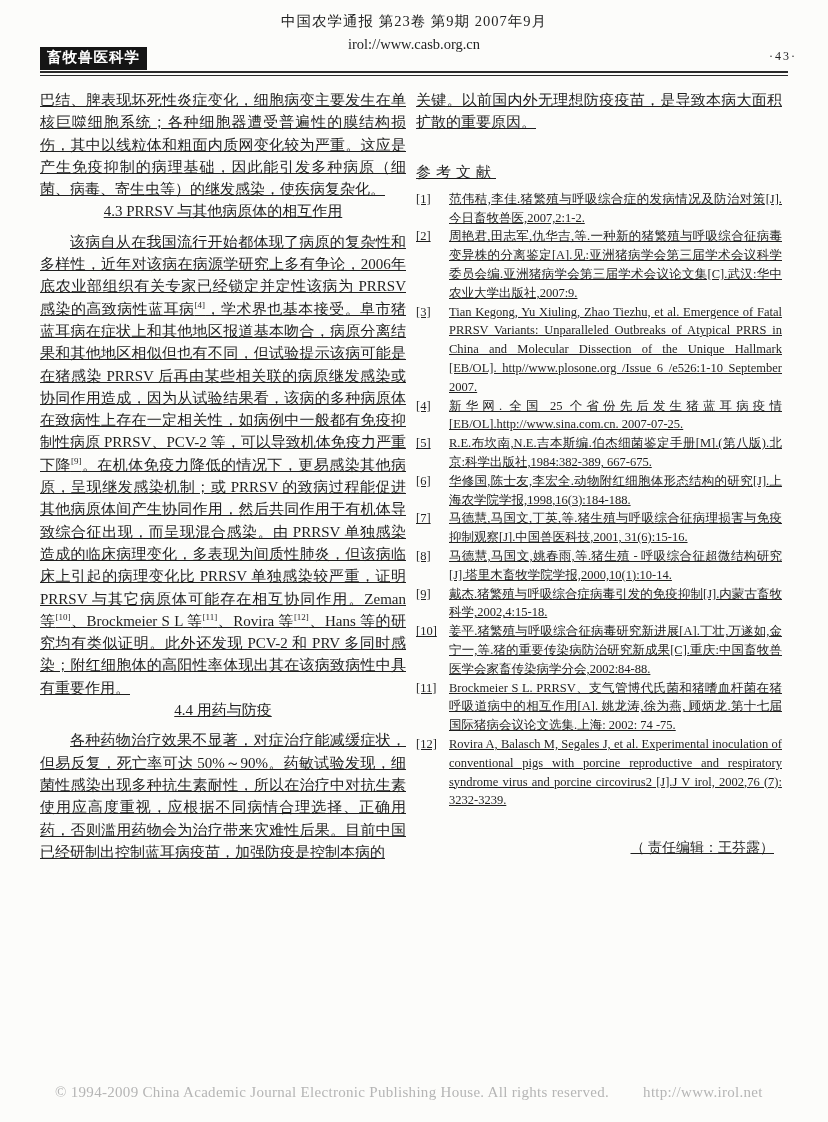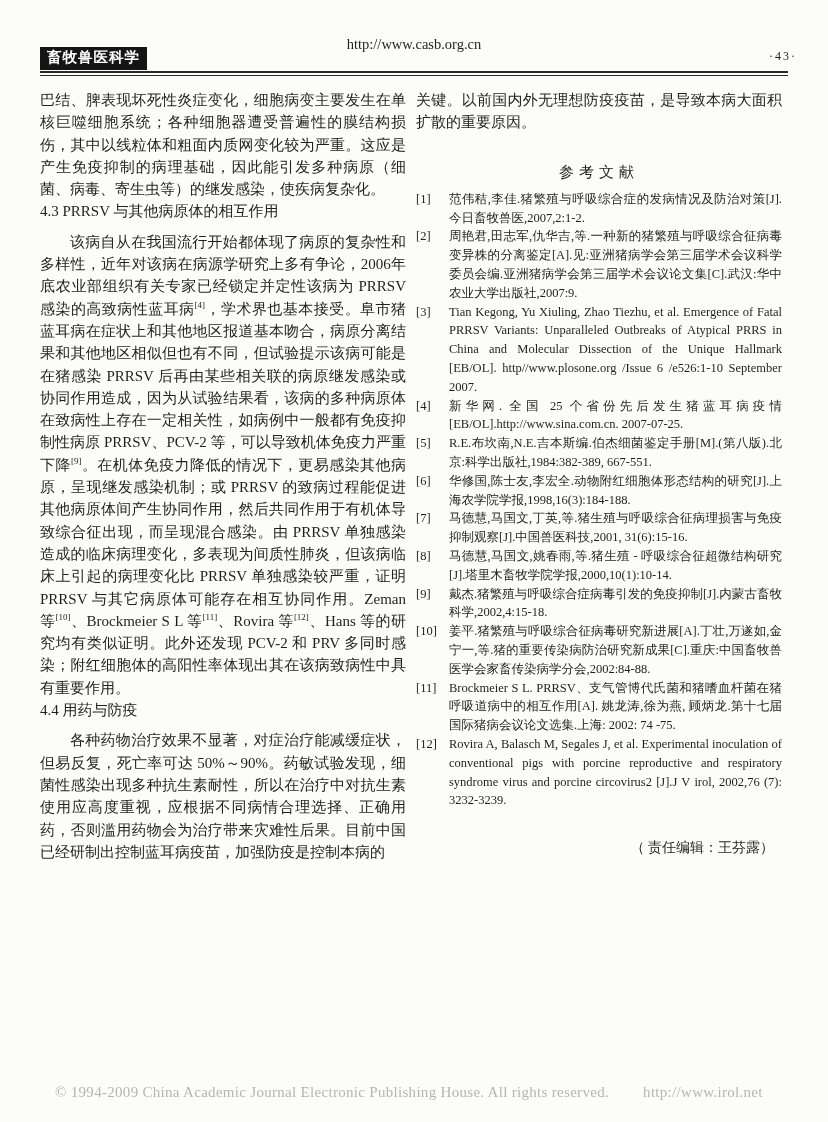--- a/index.html
+++ b/index.html
@@ -45,32 +45,33 @@
     position:absolute;left:40px;right:40px;top:71px;
     height:5px;
     border-top:2px solid var(--rule);
     border-bottom:1px solid var(--rule);
   }
 
   
   .columns{
     display:flex;gap:10px;
     padding:11px 40px 0 40px;
+    text-decoration:underline;
   }
   .col{width:366px;font-size:15px;line-height:22.3px;}
   .para{margin:0;text-align:justify;}
   .para.indent{text-indent:2em;margin-top:8px;}
-  .sub-heading{margin:0;font-size:15px;font-weight:normal;text-align:left;}
+  .sub-heading{margin:0;font-size:15px;font-weight:normal;text-align:center;}
   sup{font-size:9px;line-height:0;vertical-align:super;letter-spacing:0;}
 
   
   .refs-title{
     margin:27px 0 7px 0;
     font-size:15px;font-weight:normal;
-    text-align:center;letter-spacing:5px;
+    text-align:left;letter-spacing:5px;
   }
   .refs-list{margin:0;padding:0;}
   .ref-item{
     display:flex;gap:0;
     font-size:12.5px;line-height:18.8px;
   }
   .ref-num{flex:0 0 33px;}
   .ref-text{flex:1;text-align:justify;}
 
   .editor-note{
@@ -88,21 +89,22 @@
     white-space:nowrap;
   }
   .footer .footer-url{margin-left:30px;}
 </style>
 </head>
 <body>
 
 <div class="page">
 
   <div class="header">
-    <div class="journal-url">http://www.casb.org.cn</div>
+    <div class="journal-line">中国农学通报 第23卷 第9期 2007年9月</div>
+    <div class="journal-url">irol://www.casb.org.cn</div>
     <span class="section-badge">畜牧兽医科学</span>
     <span class="page-number">·43·</span>
     <div class="double-rule"></div>
   </div>
 
   <div class="columns">
     <section class="col">
         <p class="para">巴结、脾表现坏死性炎症变化，细胞病变主要发生在单核巨噬细胞系统；各种细胞器遭受普遍性的膜结构损伤，其中以线粒体和粗面内质网变化较为严重。这应是产生免疫抑制的病理基础，因此能引发多种病原（细菌、病毒、寄生虫等）的继发感染，使疾病复杂化。</p>
         <h3 class="sub-heading">4.3 PRRSV 与其他病原体的相互作用</h3>
         <p class="para indent">该病自从在我国流行开始都体现了病原的复杂性和多样性，近年对该病在病源学研究上多有争论，2006年底农业部组织有关专家已经锁定并定性该病为 PRRSV 感染的高致病性蓝耳病<sup>[4]</sup>，学术界也基本接受。阜市猪蓝耳病在症状上和其他地区报道基本吻合，病原分离结果和其他地区相似但也有不同，但试验提示该病可能是在猪感染 PRRSV 后再由某些相关联的病原继发感染或协同作用造成，因为从试验结果看，该病的多种病原体在致病性上存在一定相关性，如病例中一般都有免疫抑制性病原 PRRSV、PCV-2 等，可以导致机体免疫力严重下降<sup>[9]</sup>。在机体免疫力降低的情况下，更易感染其他病原，呈现继发感染机制；或 PRRSV 的致病过程能促进其他病原体间产生协同作用，然后共同作用于有机体导致综合征出现，而呈现混合感染。由 PRRSV 单独感染造成的临床病理变化，多表现为间质性肺炎，但该病临床上引起的病理变化比 PRRSV 单独感染较严重，证明 PRRSV 与其它病原体可能存在相互协同作用。Zeman 等<sup>[10]</sup>、Brockmeier S L 等<sup>[11]</sup>、Rovira 等<sup>[12]</sup>、Hans 等的研究均有类似证明。此外还发现 PCV-2 和 PRV 多同时感染；附红细胞体的高阳性率体现出其在该病致病性中具有重要作用。</p>
@@ -126,21 +128,21 @@
           <div class="ref-item">
             <span class="ref-num">[3]</span>
             <span class="ref-text">Tian Kegong, Yu Xiuling, Zhao Tiezhu, et al. Emergence of Fatal PRRSV Variants: Unparalleled Outbreaks of Atypical PRRS in China and Molecular Dissection of the Unique Hallmark [EB/OL]. http//www.plosone.org /Issue 6 /e526:1-10 September 2007.</span>
           </div>
           <div class="ref-item">
             <span class="ref-num">[4]</span>
             <span class="ref-text">新华网. 全国 25 个省份先后发生猪蓝耳病疫情[EB/OL].http://www.sina.com.cn. 2007-07-25.</span>
           </div>
           <div class="ref-item">
             <span class="ref-num">[5]</span>
-            <span class="ref-text">R.E.布坎南,N.E.吉本斯编.伯杰细菌鉴定手册[M].(第八版).北京:科学出版社,1984:382-389, 667-551.</span>
+            <span class="ref-text">R.E.布坎南,N.E.吉本斯编.伯杰细菌鉴定手册[M].(第八版).北京:科学出版社,1984:382-389, 667-675.</span>
           </div>
           <div class="ref-item">
             <span class="ref-num">[6]</span>
             <span class="ref-text">华修国,陈士友,李宏全.动物附红细胞体形态结构的研究[J].上海农学院学报,1998,16(3):184-188.</span>
           </div>
           <div class="ref-item">
             <span class="ref-num">[7]</span>
             <span class="ref-text">马德慧,马国文,丁英,等.猪生殖与呼吸综合征病理损害与免疫抑制观察[J].中国兽医科技,2001, 31(6):15-16.</span>
           </div>
           <div class="ref-item">

